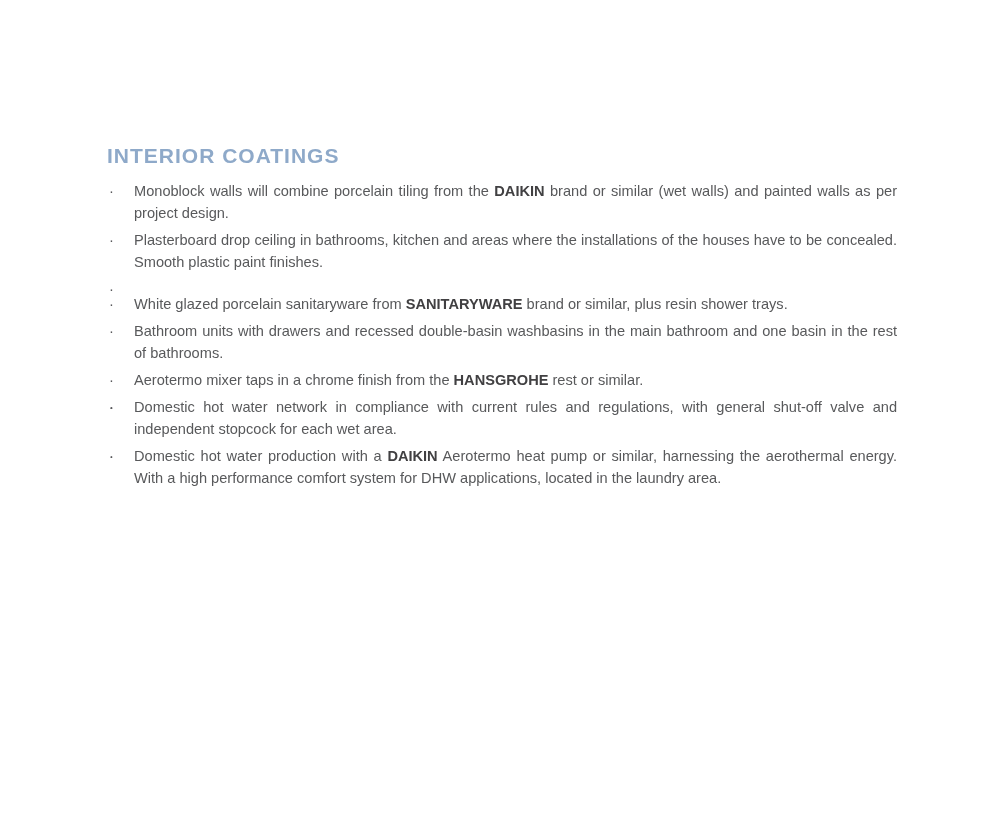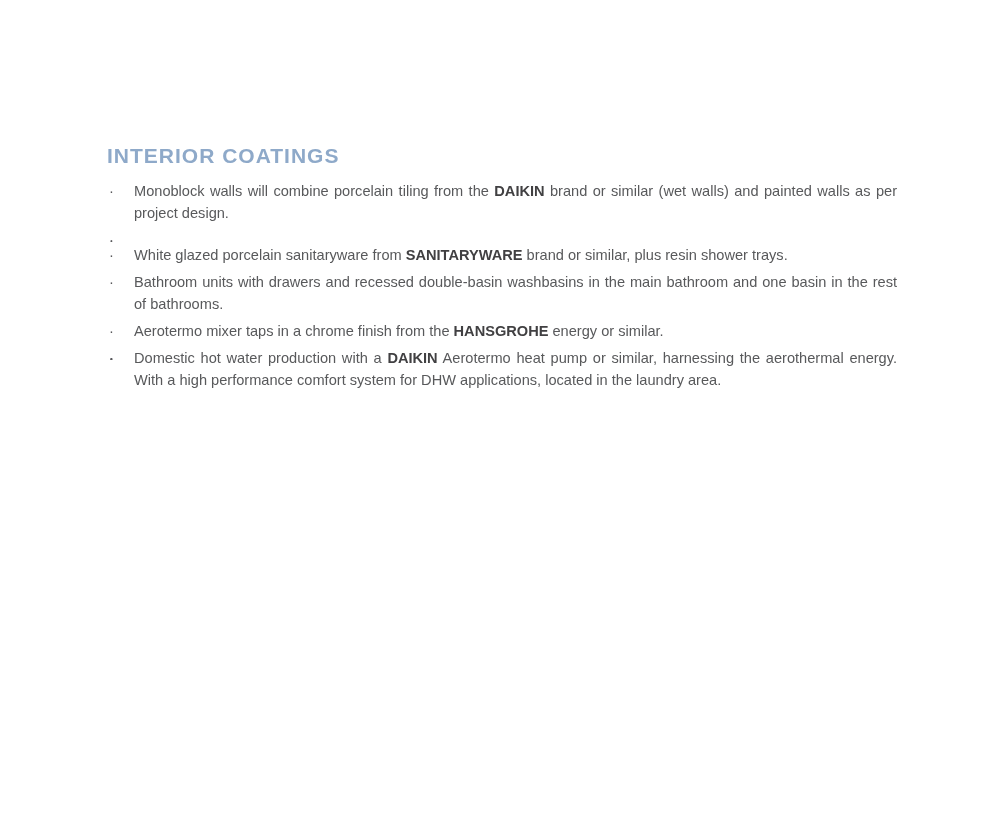--- a/index.html
+++ b/index.html
@@ -55,30 +55,30 @@
   }
 </style>
 </head>
 <body>
 
 <main class="page">
   <section class="section">
     <h2 class="section-title">INTERIOR COATINGS</h2>
     <ul class="bullet-list">
         <li class="list-item"><span class="bullet">·</span><span class="item-text"><span>Monoblock walls will combine porcelain tiling from the </span><b>DAIKIN</b><span> brand or similar (wet walls) and painted walls as per project design.</span></span></li>
-        <li class="list-item"><span class="bullet">·</span></li>
+        <li class="list-item"><span class="bullet">·</span><span class="item-text"><span>Plasterboard drop ceiling in bathrooms, kitchen and areas where the installations of the houses have to be concealed. Smooth plastic paint finishes.</span></span></li>
         <li class="list-item"><span class="bullet">·</span></li>
       </ul>
   </section>
 
   <section class="section">
     <ul class="bullet-list">
         <li class="list-item"><span class="bullet">·</span><span class="item-text"><span>White glazed porcelain sanitaryware from </span><b>SANITARYWARE</b><span> brand or similar, plus resin shower trays.</span></span></li>
         <li class="list-item"><span class="bullet">·</span><span class="item-text"><span>Bathroom units with drawers and recessed double-basin washbasins in the main bathroom and one basin in the rest of bathrooms.</span></span></li>
-        <li class="list-item"><span class="bullet">·</span><span class="item-text"><span>Aerotermo mixer taps in a chrome finish from the </span><b>HANSGROHE</b><span> energy or similar.</span></span></li>
+        <li class="list-item"><span class="bullet">·</span><span class="item-text"><span>Aerotermo mixer taps in a chrome finish from the </span><b>HANSGROHE</b><span> rest or similar.</span></span></li>
         <li class="list-item"><span class="bullet">·</span></li>
         <li class="list-item"><span class="bullet">·</span></li>
-        <li class="list-item"><span class="bullet">·</span></li>
+        <li class="list-item"><span class="bullet">·</span><span class="item-text"><span>Domestic hot water network in compliance with current rules and regulations, with general shut-off valve and independent stopcock for each wet area.</span></span></li>
         <li class="list-item"><span class="bullet">·</span></li>
         <li class="list-item"><span class="bullet">·</span><span class="item-text"><span>Domestic hot water production with a </span><b>DAIKIN</b><span> Aerotermo heat pump or similar, harnessing the aerothermal energy. With a high performance comfort system for DHW applications, located in the laundry area.</span></span></li>
       </ul>
   </section>
 </main>
 
 </body></html>

